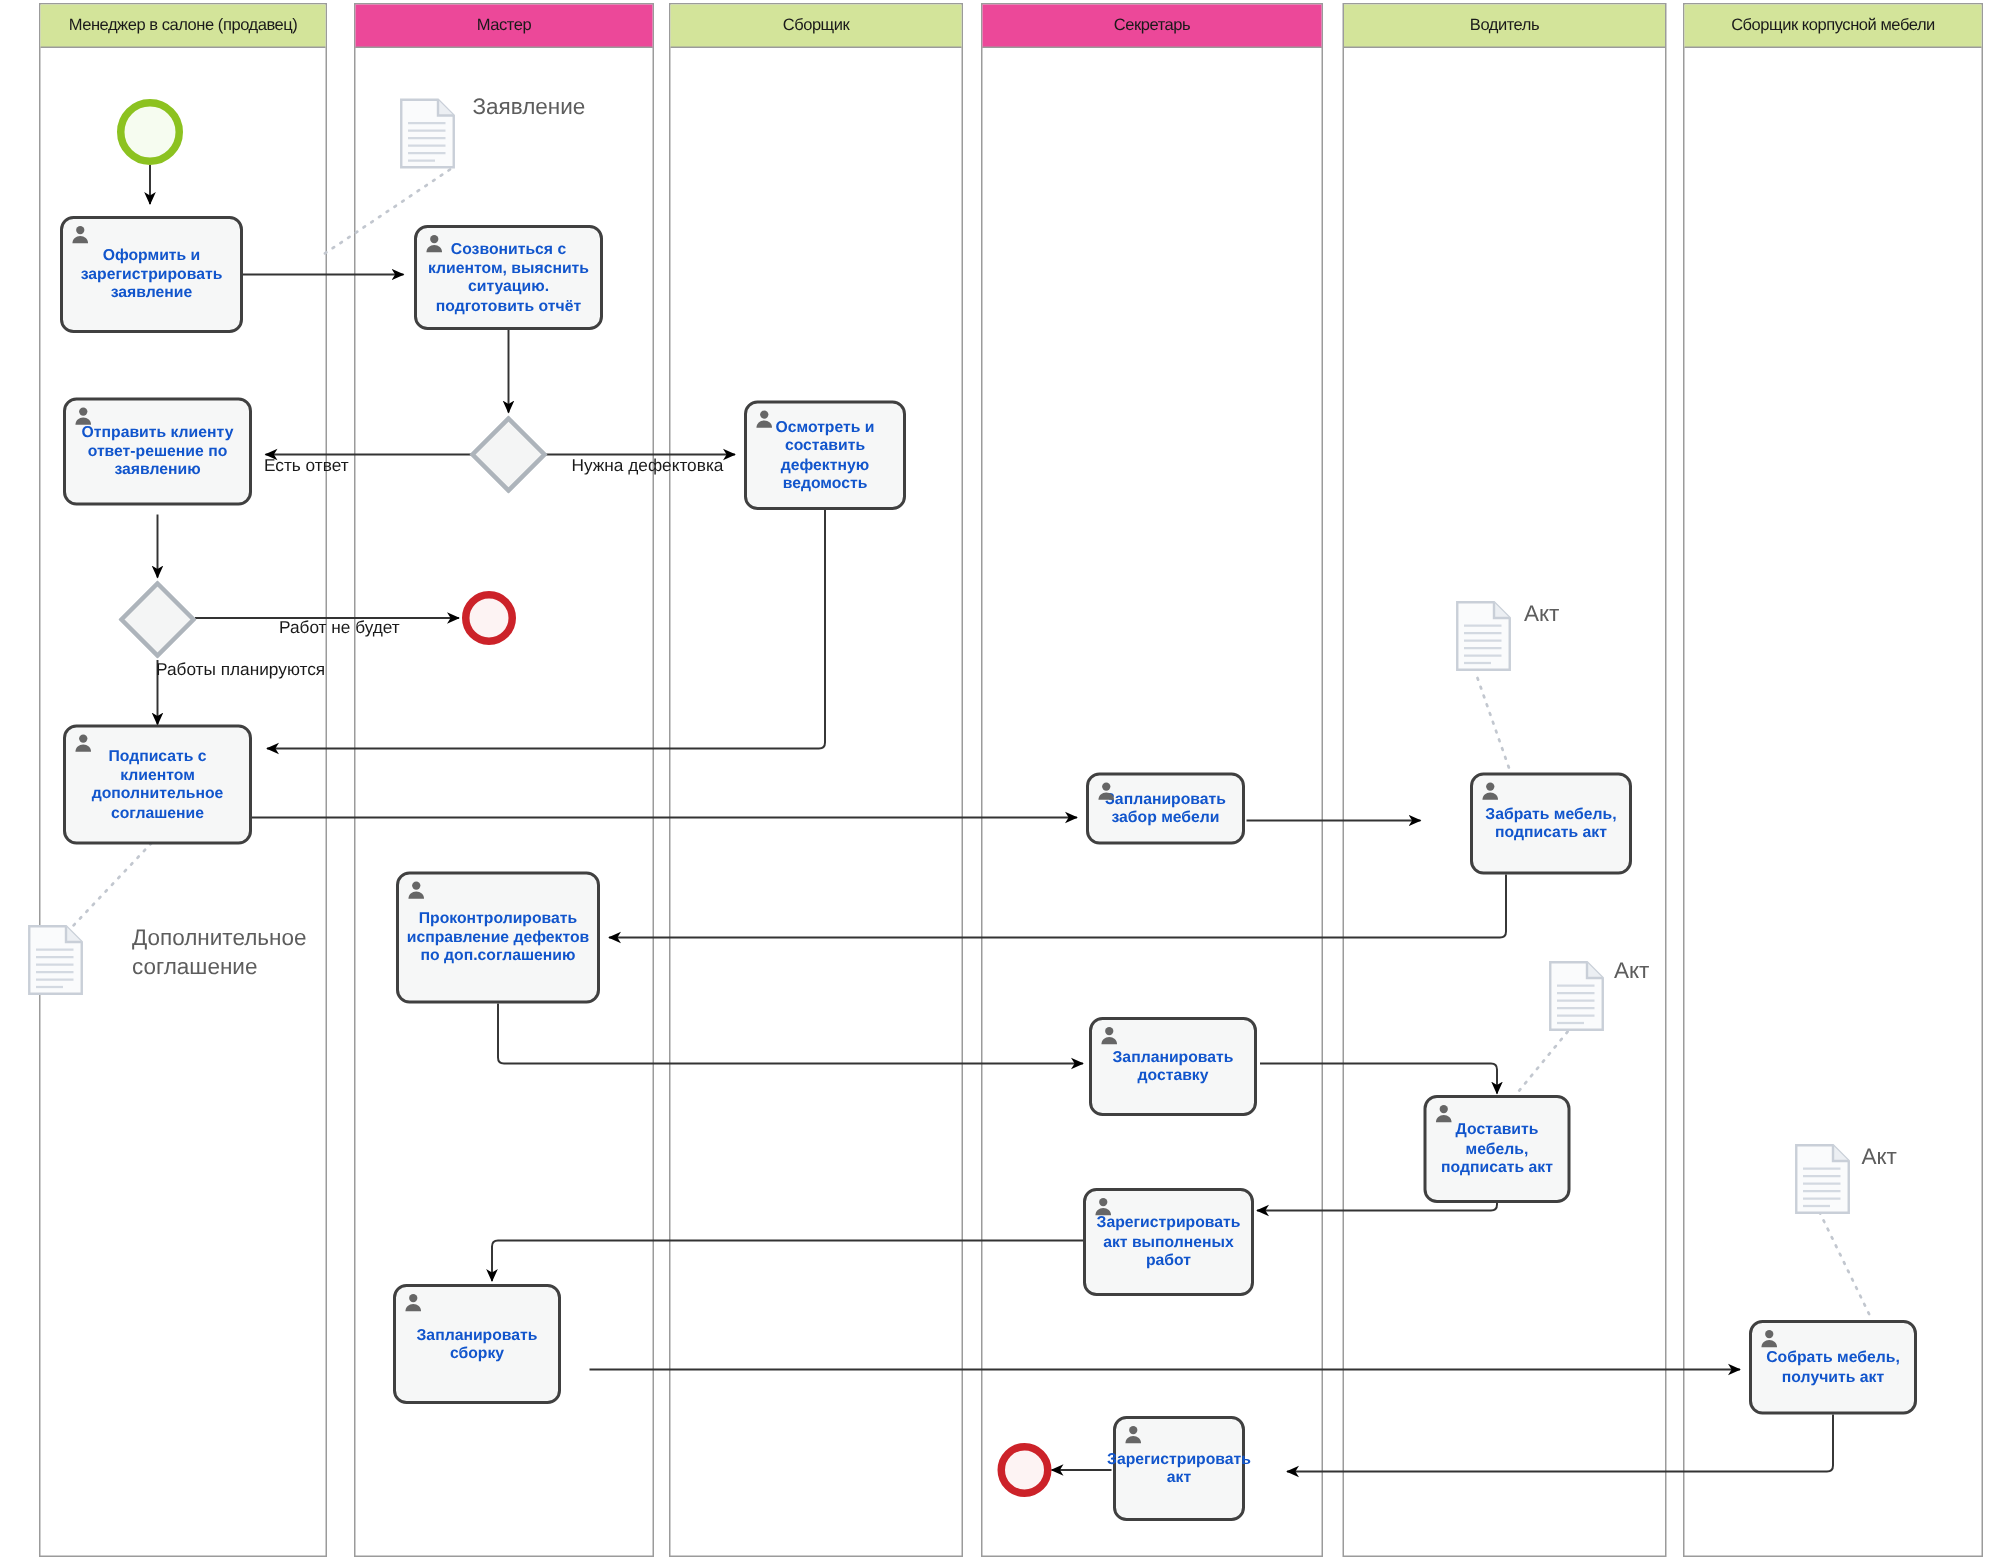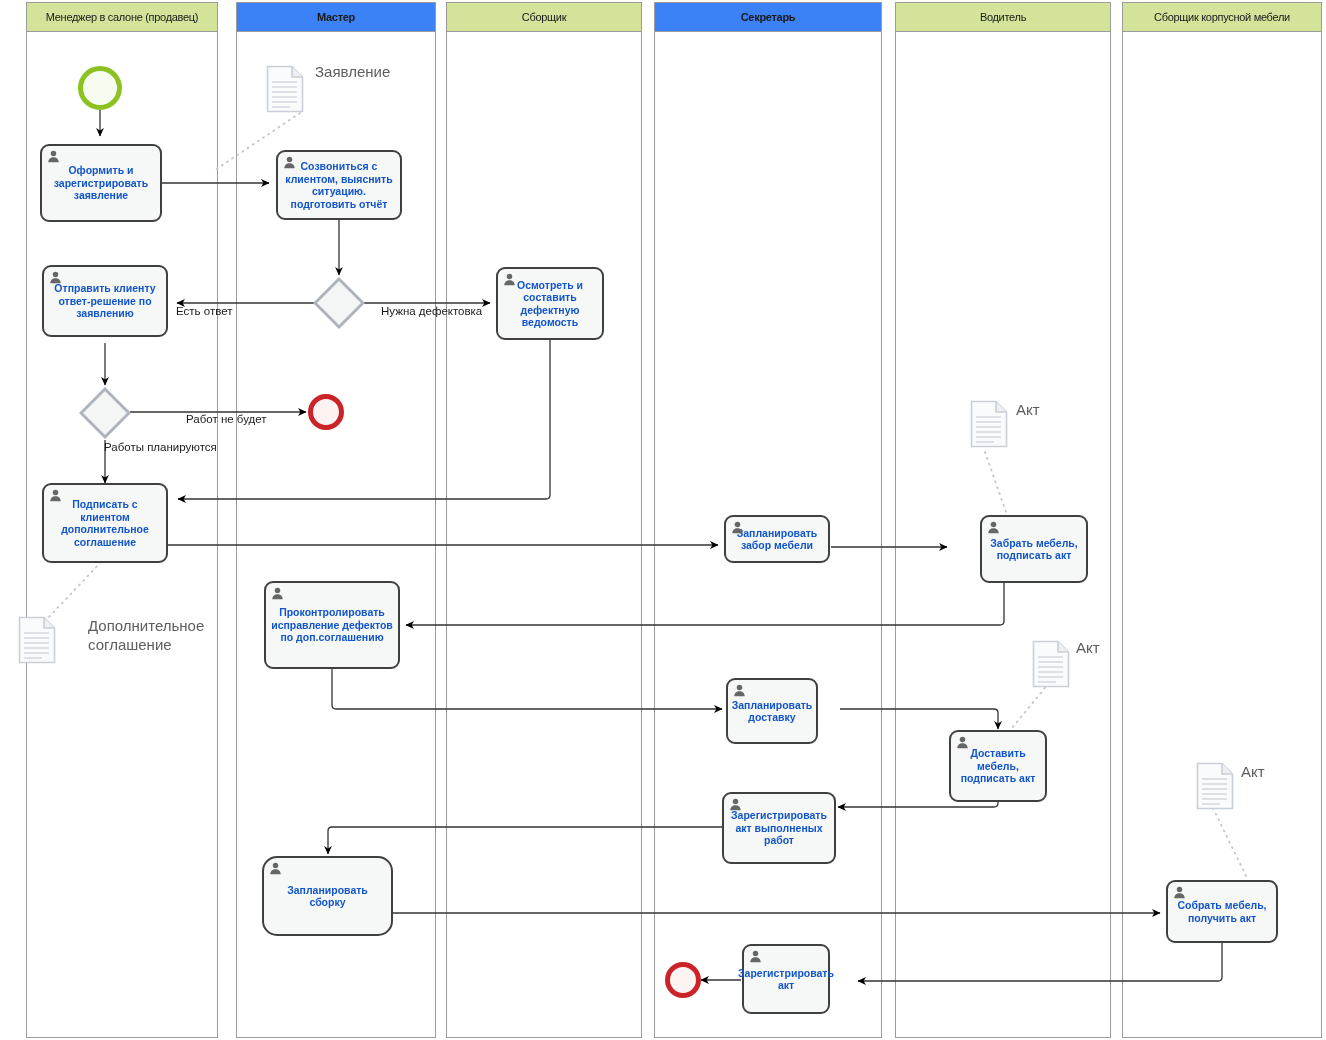--- a/index.html
+++ b/index.html
@@ -5,21 +5,21 @@
   html,body{margin:0;padding:0;background:#ffffff;}
   body{font-family:"Liberation Sans", sans-serif;}
   #canvas{position:relative;width:1326px;height:1040px;background:#fff;overflow:hidden;}
 
   
   .lane{position:absolute;top:2px;bottom:2px;border:1px solid #9b9b9b;box-sizing:border-box;background:#fff;}
   .lane-head{position:absolute;left:0;right:0;top:0;height:29px;box-sizing:border-box;
              border-bottom:1px solid #9b9b9b;display:flex;align-items:center;justify-content:center;}
   .lane-head span{font-size:11px;color:#1a1a1a;letter-spacing:-0.3px;white-space:nowrap;}
   .lane-green .lane-head{background:#d3e49a;}
-  .lane-gray  .lane-head{background:#3b82f6;font-weight:bold;}
+  .lane-gray  .lane-head{background:#ec4899;}
 
   
   #wires{position:absolute;left:0;top:0;width:1326px;height:1040px;pointer-events:none;}
 
   
   .task{position:absolute;box-sizing:border-box;background:#f6f7f7;border:2px solid #404040;
         border-radius:9px;display:flex;align-items:center;justify-content:center;text-align:center;}
   .task .tlabel{font-size:10.5px;line-height:12.5px;font-weight:bold;color:#1155cc;padding:0 4px;
                 text-indent:0;}
   .task .person{position:absolute;left:5px;top:4px;width:13px;height:13px;}
@@ -207,21 +207,21 @@
   </div>
 
   <div class="task" style="left:264px;top:581px;width:136px;height:88px;">
     <svg class="person" viewBox="0 0 16 16">
         <circle cx="8" cy="4.2" r="3.4" fill="#666"></circle>
         <path d="M1.6 15c0-3.6 2.9-6 6.4-6s6.4 2.4 6.4 6z" fill="#666"></path>
       </svg>
     <div class="tlabel">Проконтролировать исправление дефектов по доп.соглашению</div>
   </div>
 
-  <div class="task" style="left:726px;top:678px;width:92px;height:66px;">
+  <div class="task" style="left:726px;top:678px;width:112px;height:66px;">
     <svg class="person" viewBox="0 0 16 16">
         <circle cx="8" cy="4.2" r="3.4" fill="#666"></circle>
         <path d="M1.6 15c0-3.6 2.9-6 6.4-6s6.4 2.4 6.4 6z" fill="#666"></path>
       </svg>
     <div class="tlabel">Запланировать доставку</div>
   </div>
 
   <div class="task" style="left:949px;top:730px;width:98px;height:72px;">
     <svg class="person" viewBox="0 0 16 16">
         <circle cx="8" cy="4.2" r="3.4" fill="#666"></circle>
@@ -231,21 +231,21 @@
   </div>
 
   <div class="task" style="left:722px;top:792px;width:114px;height:72px;">
     <svg class="person" viewBox="0 0 16 16">
         <circle cx="8" cy="4.2" r="3.4" fill="#666"></circle>
         <path d="M1.6 15c0-3.6 2.9-6 6.4-6s6.4 2.4 6.4 6z" fill="#666"></path>
       </svg>
     <div class="tlabel">Зарегистрировать акт выполненых работ</div>
   </div>
 
-  <div class="task" style="left:262px;top:856px;width:131px;height:80px;border-radius:15px;">
+  <div class="task" style="left:262px;top:856px;width:112px;height:80px;">
     <svg class="person" viewBox="0 0 16 16">
         <circle cx="8" cy="4.2" r="3.4" fill="#666"></circle>
         <path d="M1.6 15c0-3.6 2.9-6 6.4-6s6.4 2.4 6.4 6z" fill="#666"></path>
       </svg>
     <div class="tlabel">Запланировать сборку</div>
   </div>
 
   <div class="task" style="left:1166px;top:880px;width:112px;height:63px;">
     <svg class="person" viewBox="0 0 16 16">
         <circle cx="8" cy="4.2" r="3.4" fill="#666"></circle>

